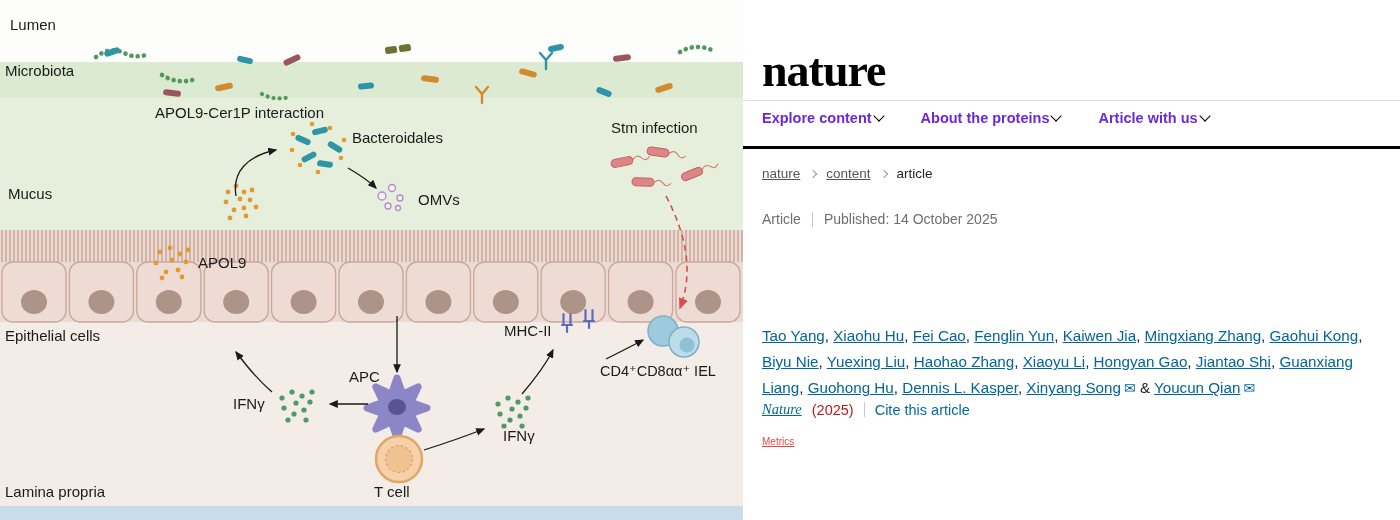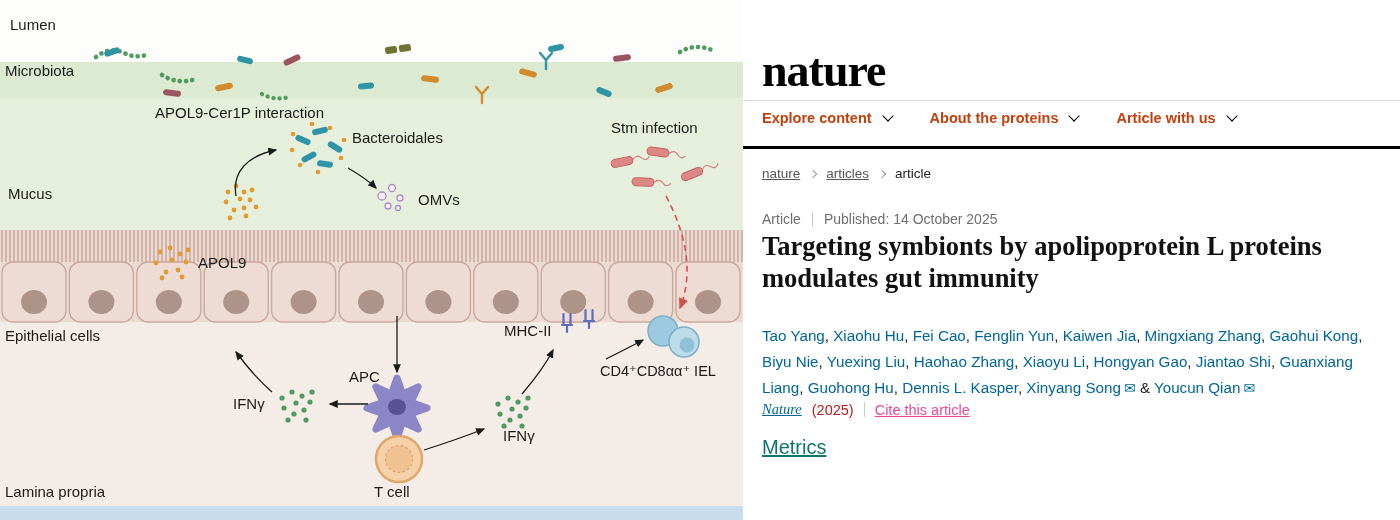--- a/index.html
+++ b/index.html
@@ -8,39 +8,39 @@
   
   .figure-pane{position:absolute;left:0;top:0;width:865px;height:520px;}
   .figure-pane svg text{font-family:"Liberation Sans","DejaVu Sans",sans-serif;font-size:15px;fill:#1b1b1b;}
   .figure-pane svg text.small{font-size:14.5px;}
 
   
   .right-pane{position:absolute;left:743px;top:0;width:657px;height:436px;background:#fff;}
   .logo{position:absolute;left:19px;top:44px;font-family:"Liberation Serif","DejaVu Serif",serif;font-weight:700;font-size:46px;color:#000;letter-spacing:-1px;cursor:pointer;}
   .rule-light{position:absolute;left:0;right:0;top:100px;height:1px;background:#dadada;}
   .nav{position:absolute;left:19px;top:110px;display:flex;gap:38px;}
-  .nav-item{display:flex;align-items:center;gap:12px;font-size:14.5px;font-weight:700;color:#c2410c;cursor:pointer;white-space:nowrap;}
+  .nav-item{display:flex;align-items:center;gap:3px;font-size:14.5px;font-weight:700;color:#6d28d9;cursor:pointer;white-space:nowrap;}
   .chev{width:7px;height:7px;border-right:1.8px solid #000;border-bottom:1.8px solid #000;transform:rotate(45deg);margin-top:-4px;}
   .rule-black{position:absolute;left:0;right:0;top:146px;height:3px;background:#000;}
   .breadcrumb{position:absolute;left:19px;top:166px;font-size:13.5px;display:flex;align-items:center;gap:10px;}
   .bc-link{color:#555;text-decoration:underline;cursor:pointer;}
   .bc-current{color:#222;}
   .bc-sep{width:5px;height:5px;border-top:1.5px solid #999;border-right:1.5px solid #999;transform:rotate(45deg);margin-top:1px;}
   .meta{position:absolute;left:19px;top:211px;font-size:14px;color:#6e6e6e;display:flex;align-items:center;gap:11px;}
   .vbar{width:1px;height:15px;background:#c9c9c9;}
   h1.title{position:absolute;left:19px;top:230px;width:620px;margin:0;font-family:"Liberation Serif","DejaVu Serif",serif;font-weight:700;font-size:26.5px;line-height:1.22;color:#111;}
   .authors{position:absolute;left:19px;top:308px;width:618px;font-size:15.2px;line-height:1.72;color:#222;}
-  .author-link{color:#006699;cursor:pointer;}
+  .author-link{color:#006699;text-decoration:underline;cursor:pointer;}
   .author-sep{color:#222;}
   .env-icon{color:#006699;font-size:14px;margin-left:3px;cursor:pointer;}
   .journal-line{position:absolute;left:19px;top:401px;font-size:14.5px;color:#222;display:flex;align-items:center;gap:10px;}
   .j-name{font-family:"Liberation Serif","DejaVu Serif",serif;font-style:italic;color:#006699;text-decoration:underline;cursor:pointer;}
   .j-year{color:#b91c1c;}
-  .cite-link{color:#ec4899;text-decoration:underline;cursor:pointer;}
-  .metrics-link{position:absolute;left:19px;top:436px;font-size:20px;color:#0f766e;text-decoration:underline;cursor:pointer;}
+  .cite-link{color:#0369a1;cursor:pointer;}
+  .metrics-link{position:absolute;left:19px;top:436px;font-size:10px;color:#ef4444;text-decoration:underline;cursor:pointer;}
 </style>
 </head>
 <body>
 
 <div class="stage">
 
   <div class="figure-pane">
     <svg viewBox="0 0 743 520" width="743" height="520">
       <defs>
         <pattern id="villi" width="4" height="32" patternUnits="userSpaceOnUse">
@@ -283,32 +283,31 @@
         <span>Article with us</span>
         <span class="chev"></span>
       </div>
     </nav>
 
     <div class="rule-black"></div>
 
     <div class="breadcrumb">
       <span class="bc-link">nature</span>
       <span class="bc-sep"></span>
-      <span class="bc-link">articles</span>
+      <span class="bc-link">content</span>
       <span class="bc-sep"></span>
       <span class="bc-current">article</span>
     </div>
 
     <div class="meta">
       <span>Article</span>
       <span class="vbar"></span>
       <span>Published: 14 October 2025</span>
     </div>
 
-    <h1 class="title">Targeting symbionts by apolipoprotein L proteins modulates gut immunity</h1>
 
     <p class="authors"><a class="author-link">Tao Yang</a><span class="author-sep">, </span><a class="author-link">Xiaohu Hu</a><span class="author-sep">, </span><a class="author-link">Fei Cao</a><span class="author-sep">, </span><a class="author-link">Fenglin Yun</a><span class="author-sep">, </span><a class="author-link">Kaiwen Jia</a><span class="author-sep">, </span><a class="author-link">Mingxiang Zhang</a><span class="author-sep">, </span><a class="author-link">Gaohui Kong</a><span class="author-sep">, </span><a class="author-link">Biyu Nie</a><span class="author-sep">, </span><a class="author-link">Yuexing Liu</a><span class="author-sep">, </span><a class="author-link">Haohao Zhang</a><span class="author-sep">, </span><a class="author-link">Xiaoyu Li</a><span class="author-sep">, </span><a class="author-link">Hongyan Gao</a><span class="author-sep">, </span><a class="author-link">Jiantao Shi</a><span class="author-sep">, </span><a class="author-link">Guanxiang Liang</a><span class="author-sep">, </span><a class="author-link">Guohong Hu</a><span class="author-sep">, </span><a class="author-link">Dennis L. Kasper</a><span class="author-sep">, </span><a class="author-link">Xinyang Song</a><span class="env-icon">✉</span><span class="author-sep"> &amp; </span><a class="author-link">Youcun Qian</a><span class="env-icon">✉</span></p>
 
     <div class="journal-line">
       <span class="j-name">Nature</span>
       <span class="j-year">(2025)</span>
       <span class="vbar"></span>
       <span class="cite-link">Cite this article</span>
     </div>
 

